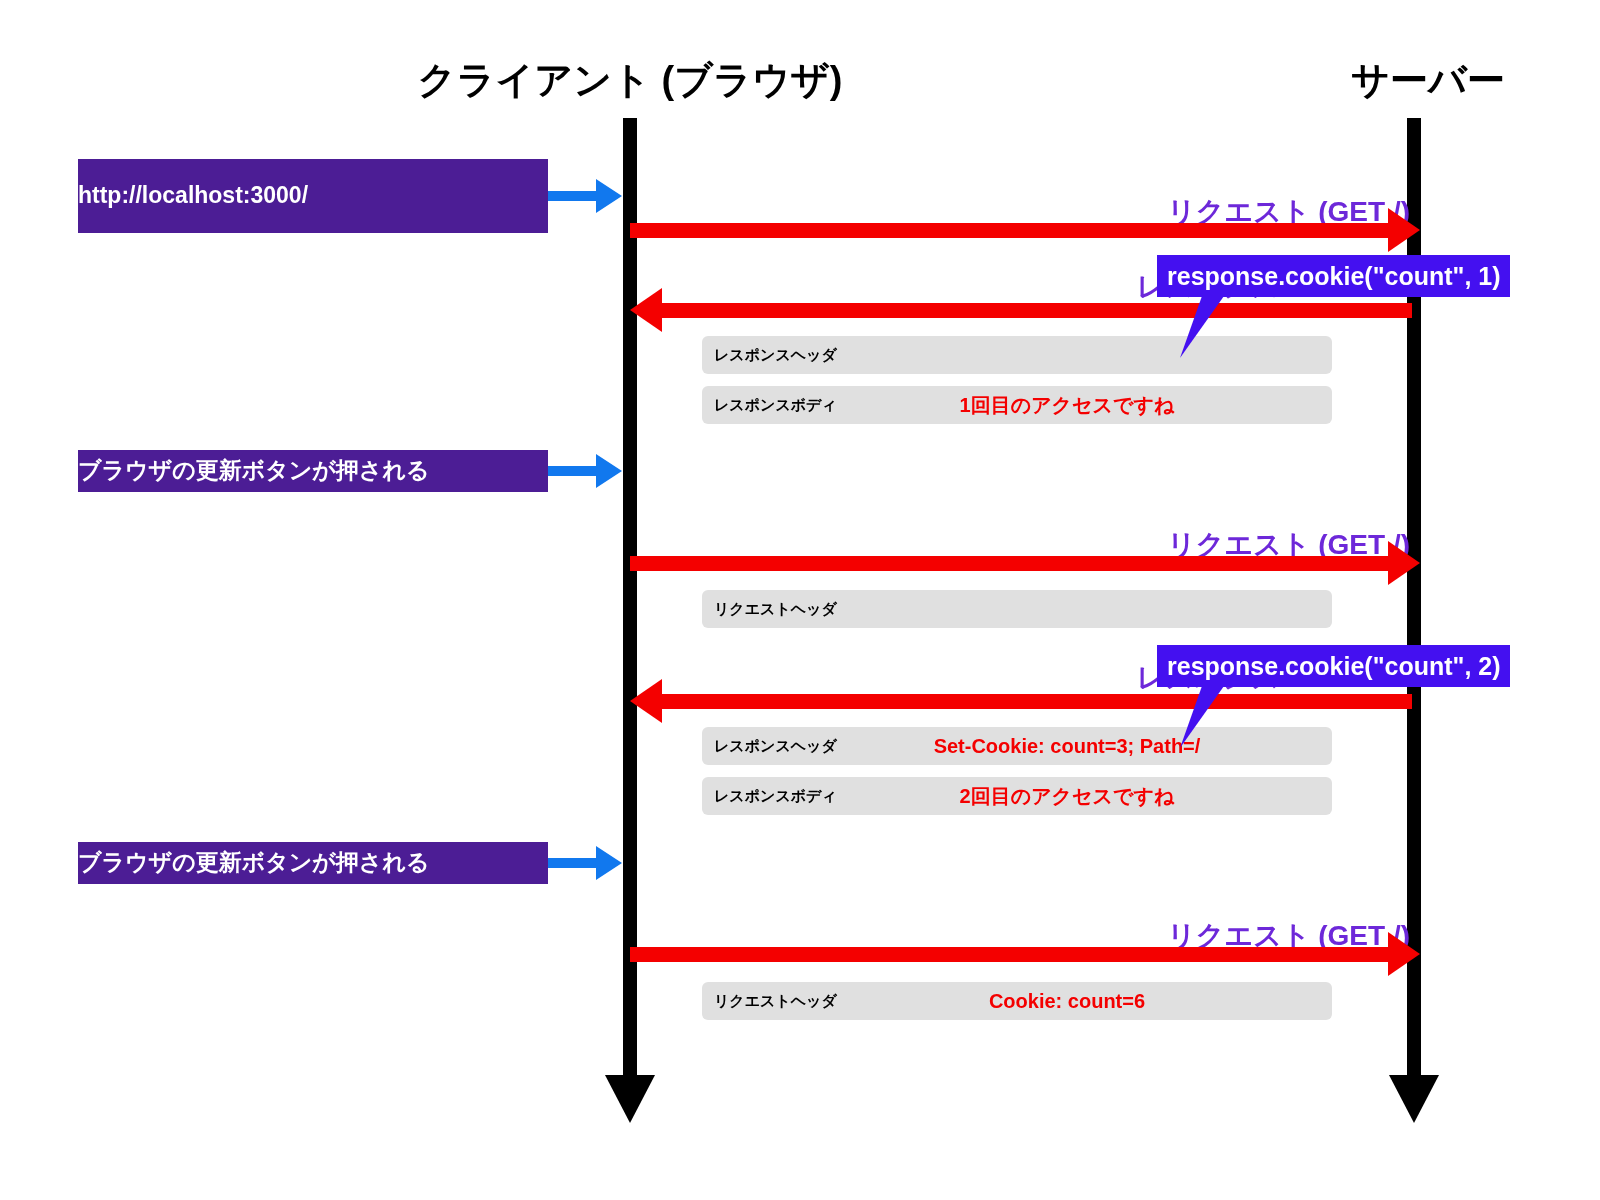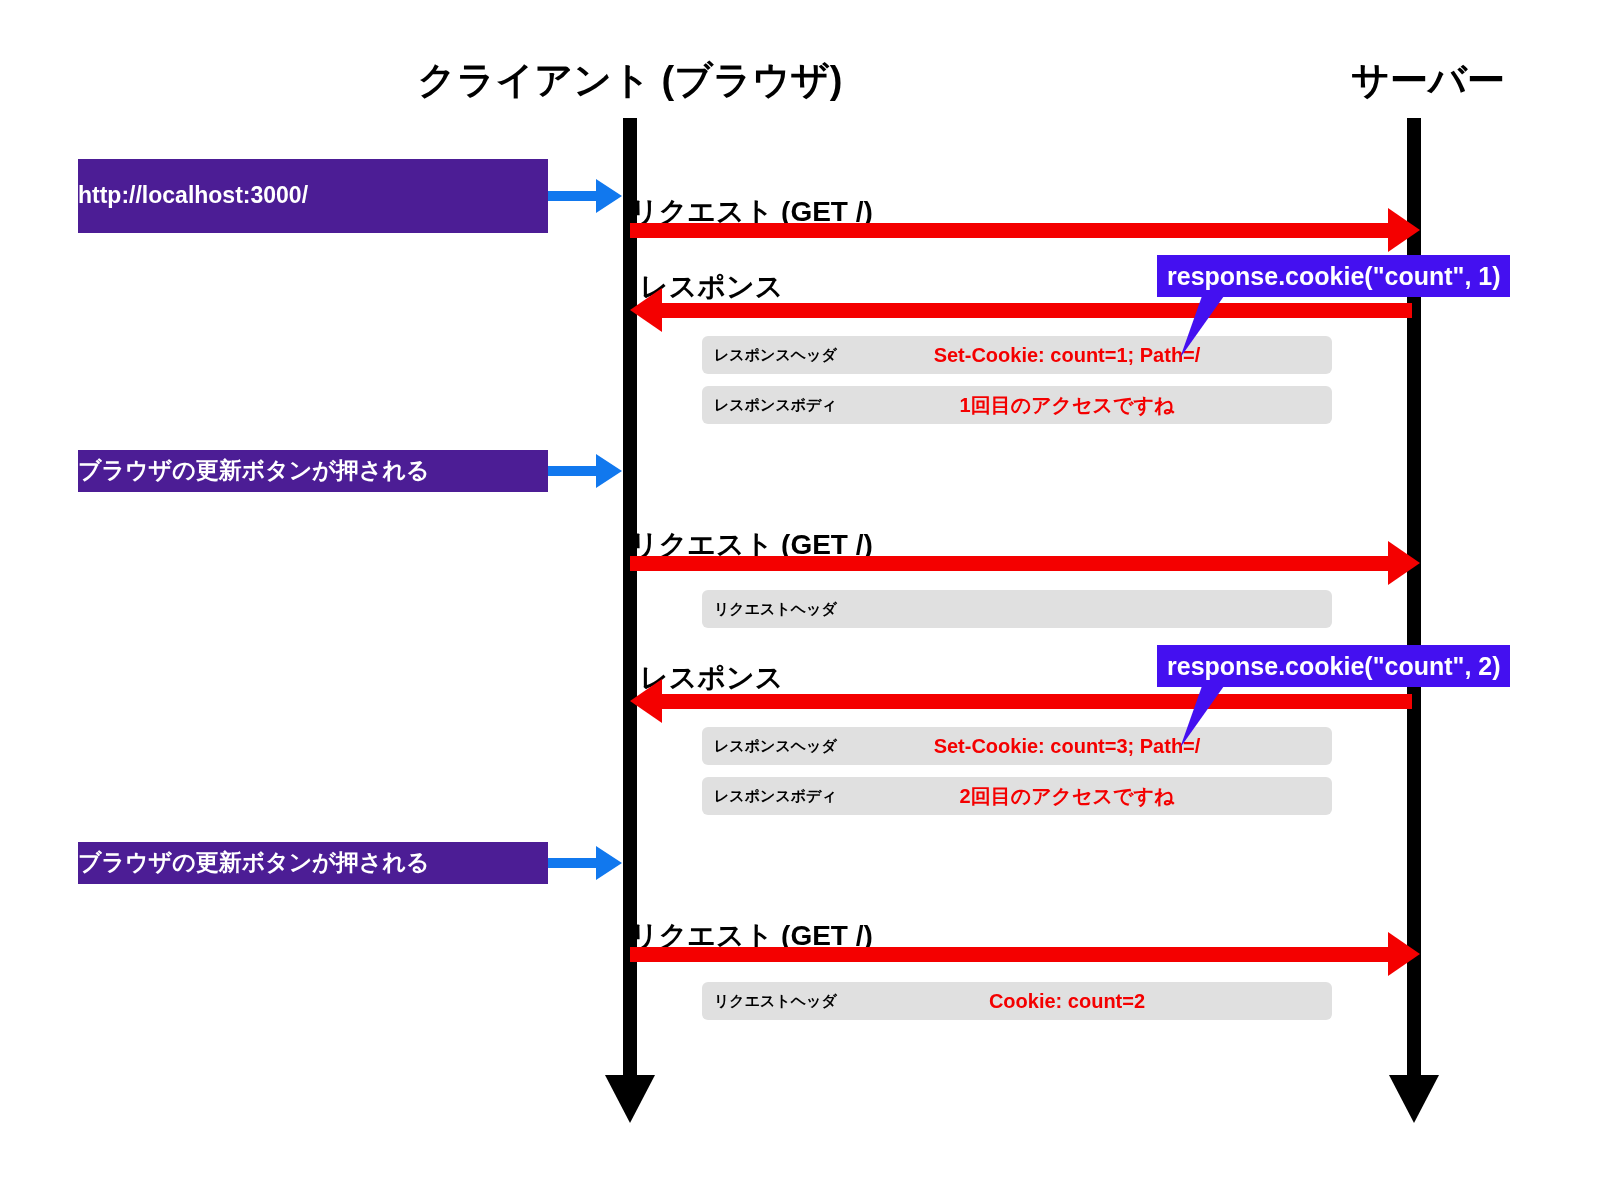--- a/index.html
+++ b/index.html
@@ -86,24 +86,24 @@
   #blue-note-2-line { left: 548px; top: 466px; width: 62px; }
   #blue-note-2-head { left: 596px; top: 454px; }
 
   #blue-note-3 { left: 78px; top: 842px; width: 470px; height: 42px; font-size: 23px; }
   #blue-note-3-line { left: 548px; top: 858px; width: 62px; }
   #blue-note-3-head { left: 596px; top: 846px; }
 
   
   .msg-label {
     position: absolute;
-    color: #000000;
+    color: #6d28d9;
     font-weight: bold;
     font-size: 28px;
-    text-align: left;
+    text-align: right;
     white-space: nowrap;
   }
   .msg-line {
     position: absolute;
     height: 15px;
     background: #f40000;
   }
   .msg-head-right {
     position: absolute;
     width: 0;
@@ -243,21 +243,20 @@
   <div class="msg-label" id="msg-1-label">リクエスト (GET /)</div>
   <div class="msg-line" id="msg-1-line"></div>
   <div class="msg-head-right" id="msg-1-head"></div>
 
   <div class="msg-label" id="msg-2-label">レスポンス</div>
   <div class="msg-line" id="msg-2-line"></div>
   <div class="msg-head-left" id="msg-2-head"></div>
 
   <div class="detail-row" id="detail-1">
     <span class="detail-label">レスポンスヘッダ</span>
-    <span class="detail-value">Set-Cookie: count=1; Path=/</span>
   </div>
   <div class="detail-row" id="detail-2">
     <span class="detail-label">レスポンスボディ</span>
     <span class="detail-value">1回目のアクセスですね</span>
   </div>
 
   <div class="msg-label" id="msg-3-label">リクエスト (GET /)</div>
   <div class="msg-line" id="msg-3-line"></div>
   <div class="msg-head-right" id="msg-3-head"></div>
 
@@ -277,21 +276,21 @@
     <span class="detail-label">レスポンスボディ</span>
     <span class="detail-value">2回目のアクセスですね</span>
   </div>
 
   <div class="msg-label" id="msg-5-label">リクエスト (GET /)</div>
   <div class="msg-line" id="msg-5-line"></div>
   <div class="msg-head-right" id="msg-5-head"></div>
 
   <div class="detail-row" id="detail-6">
     <span class="detail-label">リクエストヘッダ</span>
-    <span class="detail-value">Cookie: count=2</span>
+    <span class="detail-value">Cookie: count=6</span>
   </div>
 
   <div class="callout" id="callout-1">response.cookie("count", 1)</div>
   <div class="callout-tail" id="callout-1-tail">
     <svg width="70" height="70" viewBox="0 0 70 70">
       <polygon points="0,62 44,0 22,0" fill="#4410f0"></polygon>
     </svg>
   </div>
 
   <div class="callout" id="callout-2">response.cookie("count", 2)</div>

